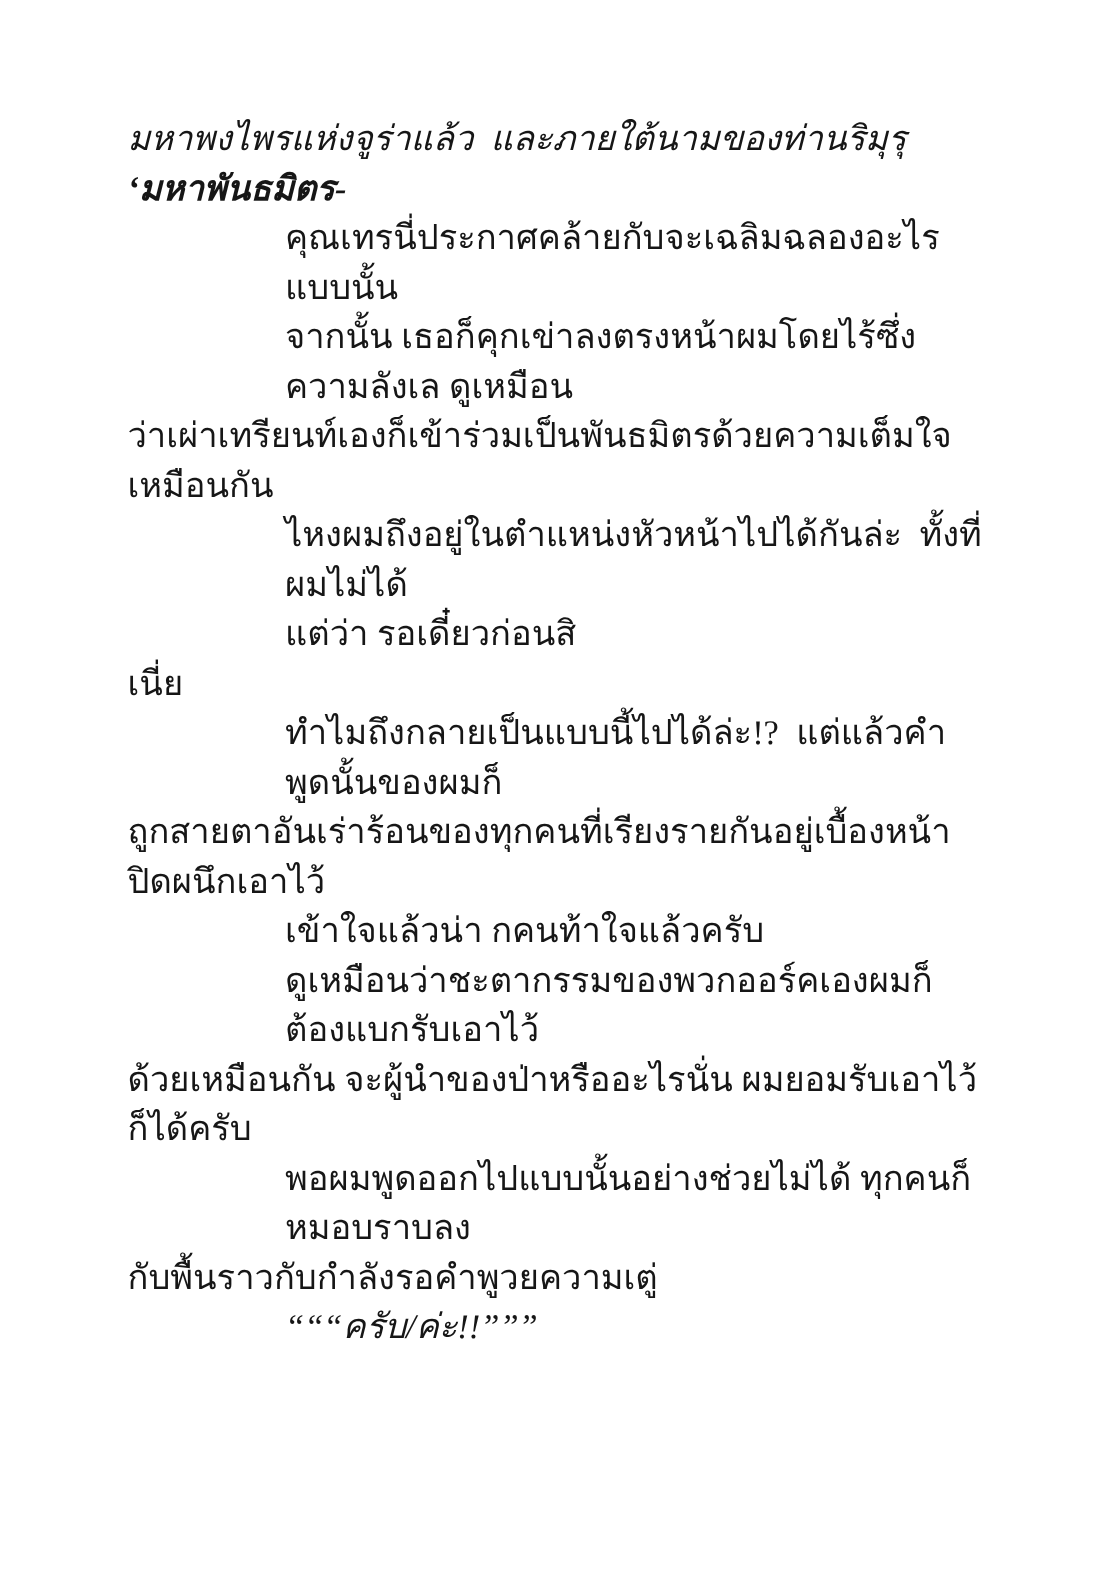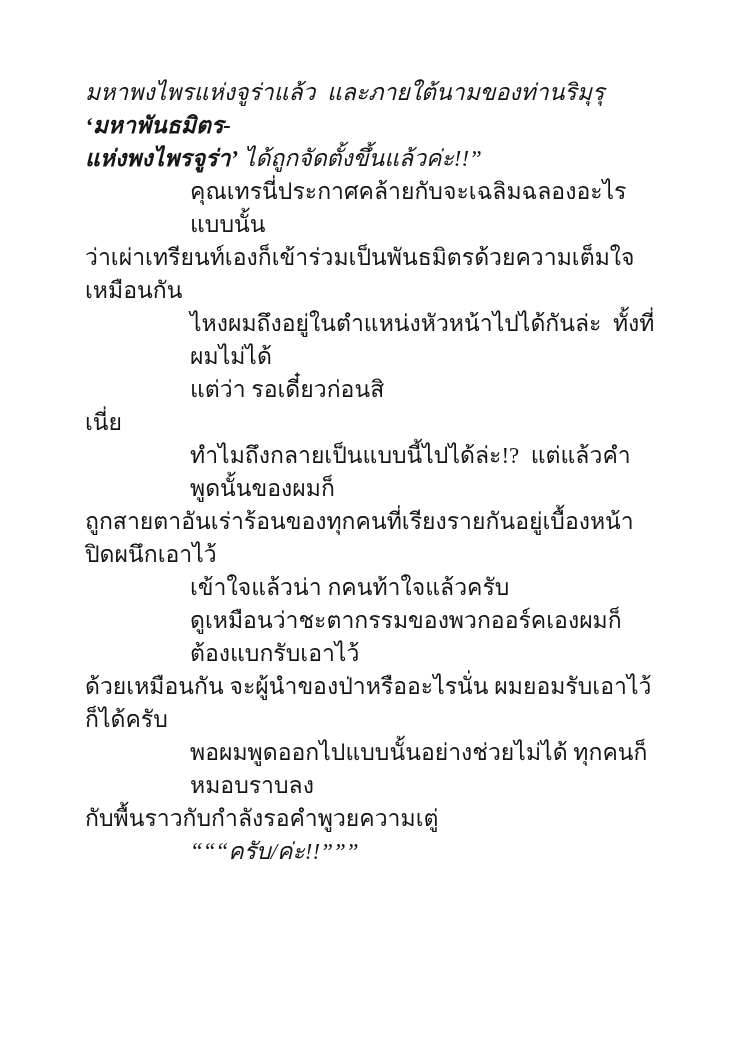--- a/index.html
+++ b/index.html
@@ -32,22 +32,22 @@
   }
   .i  { font-style: italic; }
   .bi { font-weight: bold; font-style: italic; }
 </style>
 </head>
 <body>
 
 <div class="page">
   <div class="text-block">
       <div class="line"><span class="i">มหาพงไพรแห่งจูร่าแล้ว  และภายใต้นามของท่านริมุรุ </span><span class="bi">‘มหาพันธมิตร-</span></div>
-      <div class="line"><span class="bi">แห่งพงไพรจูร่า’</span><span class="i"> ได้ถูกจัดตั้งขึ้นแล้วค่ะ!!”</span></div>
       <div class="line indent"><span>คุณเทรนี่ประกาศคล้ายกับจะเฉลิมฉลองอะไรแบบนั้น</span></div>
+      <div class="line indent"><span>จากนั้น เธอก็คุกเข่าลงตรงหน้าผมโดยไร้ซึ่งความลังเล ดูเหมือน</span></div>
       <div class="line"><span>ว่าเผ่าเทรียนท์เองก็เข้าร่วมเป็นพันธมิตรด้วยความเต็มใจเหมือนกัน</span></div>
       <div class="line indent"><span>ไหงผมถึงอยู่ในตำแหน่งหัวหน้าไปได้กันล่ะ  ทั้งที่ผมไม่ได้</span></div>
       <div class="line indent"><span>แต่ว่า รอเดี๋ยวก่อนสิ</span></div>
       <div class="line"><span>เนี่ย</span></div>
       <div class="line indent"><span>ทำไมถึงกลายเป็นแบบนี้ไปได้ล่ะ!?  แต่แล้วคำพูดนั้นของผมก็</span></div>
       <div class="line"><span>ถูกสายตาอันเร่าร้อนของทุกคนที่เรียงรายกันอยู่เบื้องหน้าปิดผนึกเอาไว้</span></div>
       <div class="line indent"><span>เข้าใจแล้วน่า กคนท้าใจแล้วครับ</span></div>
       <div class="line indent"><span>ดูเหมือนว่าชะตากรรมของพวกออร์คเองผมก็ต้องแบกรับเอาไว้</span></div>
       <div class="line"><span>ด้วยเหมือนกัน จะผู้นำของป่าหรืออะไรนั่น ผมยอมรับเอาไว้ก็ได้ครับ</span></div>
       <div class="line indent"><span>พอผมพูดออกไปแบบนั้นอย่างช่วยไม่ได้ ทุกคนก็หมอบราบลง</span></div>

